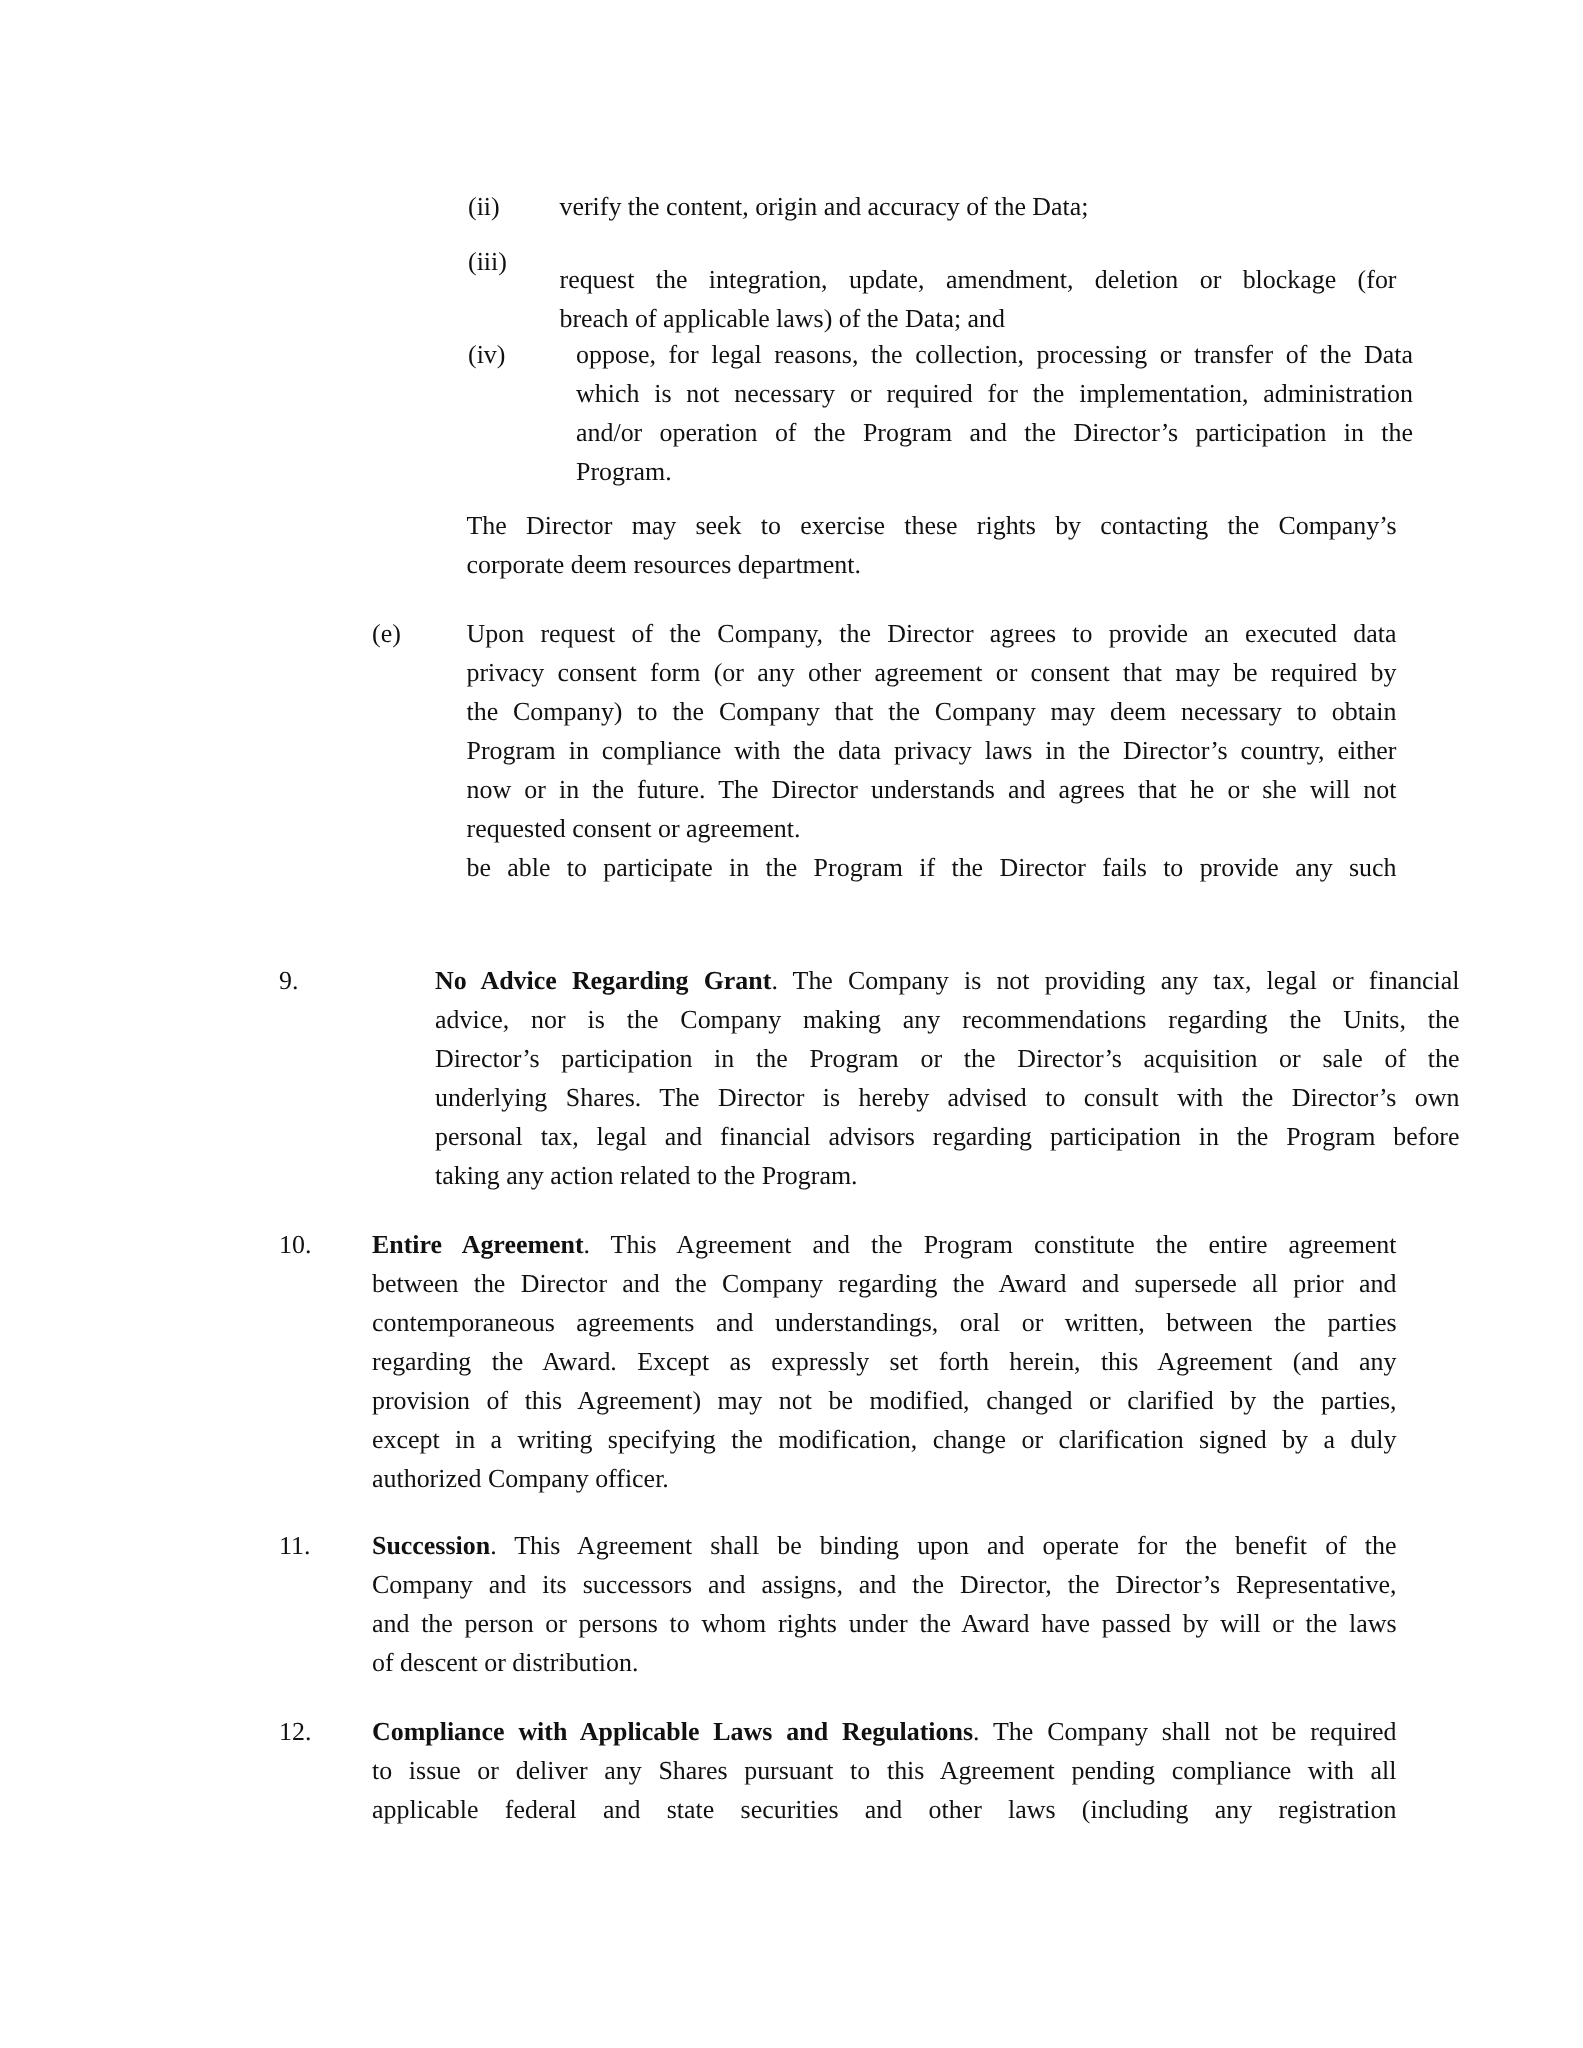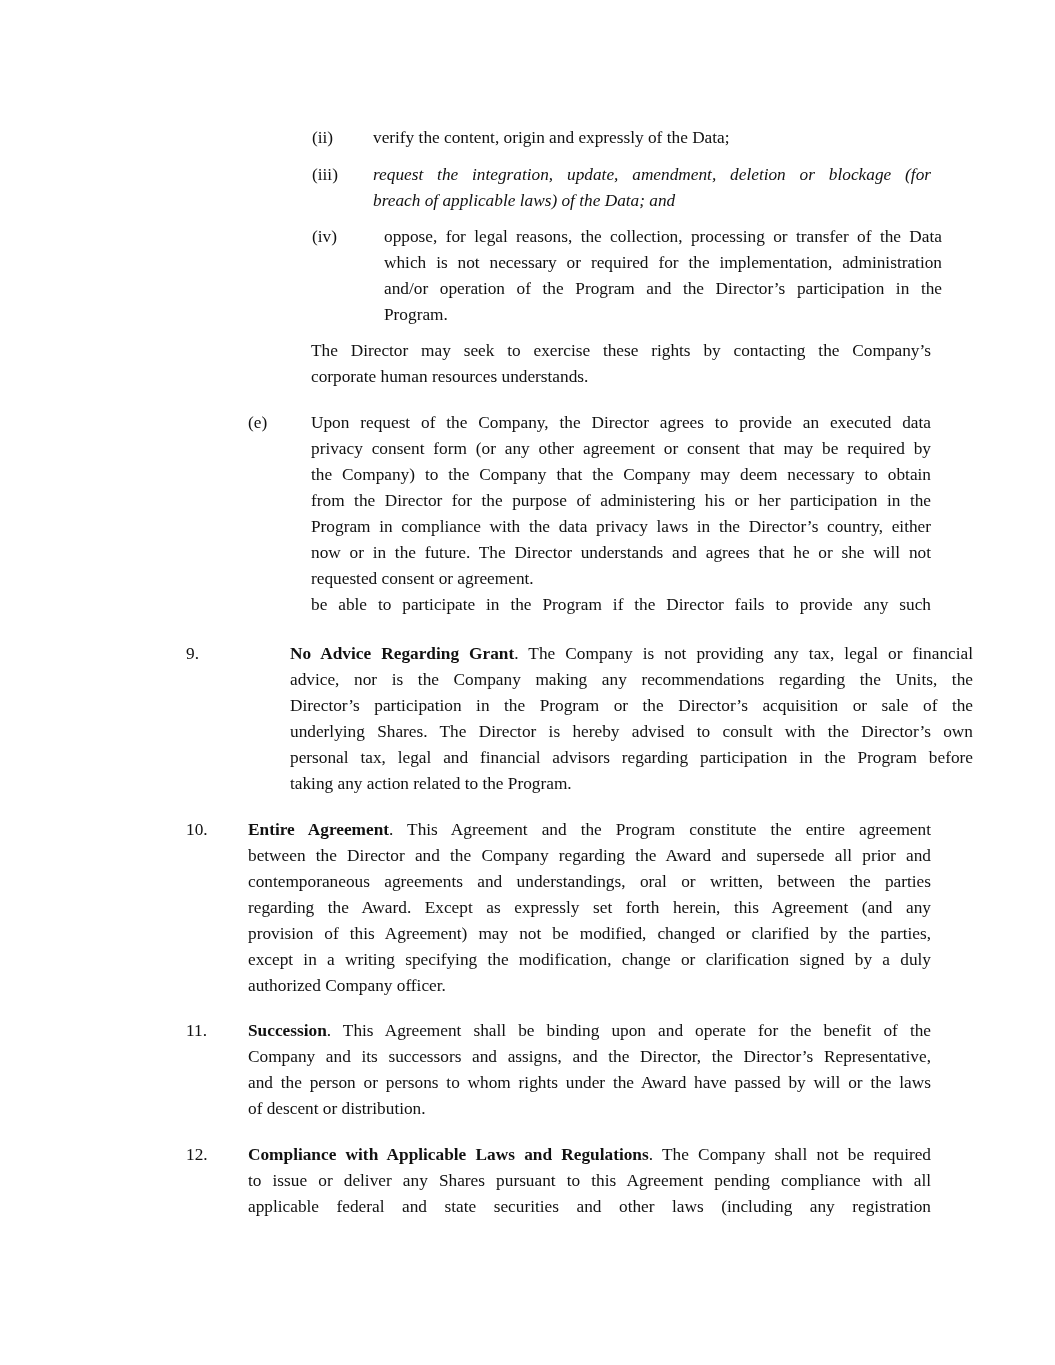--- a/index.html
+++ b/index.html
@@ -14,56 +14,55 @@
   .heading { font-weight: bold; }
 </style>
 </head>
 <body>
 
 <div class="page">
 
   <div class="block" style="left:0;top:125px;">
     <span class="marker" style="left:312px;top:0;">(ii)</span>
     <div class="para" style="left:373px;top:0;width:558px;">
-      <span class="line last">verify the content, origin and expressly of the Data;</span>
+      <span class="line last">verify the content, origin and accuracy of the Data;</span>
     </div>
   </div>
 
   <div class="block" style="left:0;top:162px;">
     <span class="marker" style="left:312px;top:0;">(iii)</span>
-    <div class="para" style="left:373px;top:0;width:558px;font-style:italic;">
+    <div class="para" style="left:373px;top:12px;width:558px;">
       <span class="line">request the integration, update, amendment, deletion or blockage (for</span>
       <span class="line last">breach of applicable laws) of the Data; and</span>
     </div>
   </div>
 
   <div class="block" style="left:0;top:224px;">
     <span class="marker" style="left:312px;top:0;">(iv)</span>
     <div class="para" style="left:384px;top:0;width:558px;">
       <span class="line">oppose, for legal reasons, the collection, processing or transfer of the Data</span>
       <span class="line">which is not necessary or required for the implementation, administration</span>
       <span class="line">and/or operation of the Program and the Director’s participation in the</span>
       <span class="line last">Program.</span>
     </div>
   </div>
 
   <div class="block" style="left:0;top:338px;">
     <div class="para" style="left:311px;top:0;width:620px;">
       <span class="line">The Director may seek to exercise these rights by contacting the Company’s</span>
-      <span class="line last">corporate human resources understands.</span>
+      <span class="line last">corporate deem resources department.</span>
     </div>
   </div>
 
   <div class="block" style="left:0;top:410px;">
     <span class="marker" style="left:248px;top:0;">(e)</span>
     <div class="para" style="left:311px;top:0;width:620px;">
       <span class="line">Upon request of the Company, the Director agrees to provide an executed data</span>
       <span class="line">privacy consent form (or any other agreement or consent that may be required by</span>
       <span class="line">the Company) to the Company that the Company may deem necessary to obtain</span>
-      <span class="line">from the Director for the purpose of administering his or her participation in the</span>
       <span class="line">Program in compliance with the data privacy laws in the Director’s country, either</span>
       <span class="line">now or in the future. The Director understands and agrees that he or she will not</span>
       <span class="line last">requested consent or agreement.</span>
       <span class="line">be able to participate in the Program if the Director fails to provide any such</span>
     </div>
   </div>
 
   <div class="block" style="left:0;top:641px;">
     <span class="marker" style="left:186px;top:0;">9.</span>
     <div class="para" style="left:248px;top:0;width:683px;margin-left:42px;">

